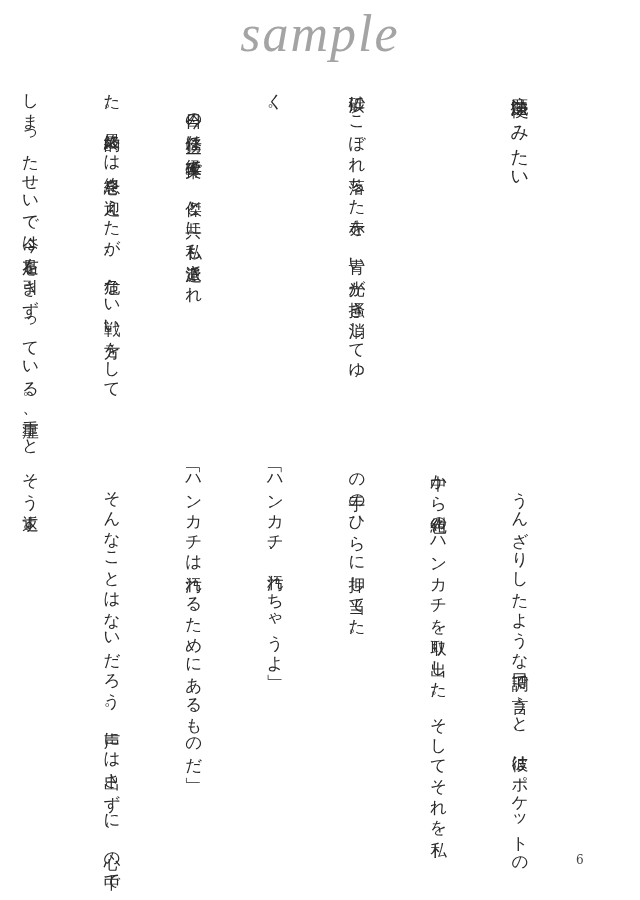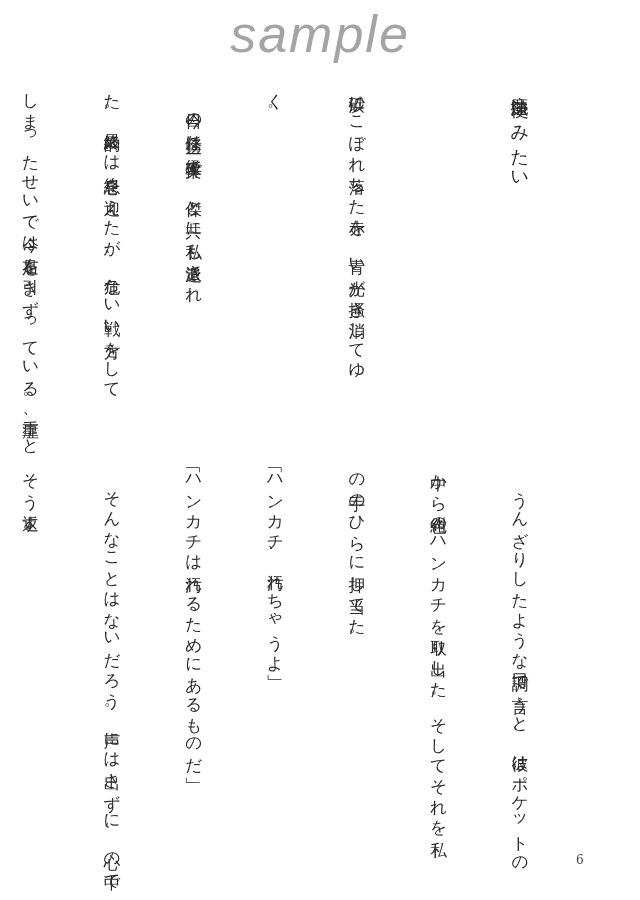--- a/index.html
+++ b/index.html
@@ -1,17 +1,17 @@
 <!DOCTYPE html>
 <html><head>
 <meta charset="utf-8">
 <style>
   html, body { margin: 0; padding: 0; background: #ffffff; }
   body { width: 640px; height: 900px; position: relative; overflow: hidden; font-family: "DejaVu Serif", "Liberation Serif", serif; color: #2a2a2a; }
-  .watermark { position: absolute; left: 0; right: 0; top: 4px; text-align: center; font-family: Liberation Sans, sans-serif; font-style: italic; font-size: 52px; color: #a4a4a4; letter-spacing: 2px; line-height: 60px; }
+  .watermark { position: absolute; left: 0; right: 0; top: 4px; text-align: center; font-family: Liberation Serif, serif; font-style: italic; font-size: 52px; color: #a4a4a4; letter-spacing: 2px; line-height: 60px; }
   .tier { position: absolute; writing-mode: vertical-rl; -webkit-writing-mode: vertical-rl; font-size: 16.6px; line-height: 27.2px; letter-spacing: 1.2px; white-space: pre; }
   .tier-top { right: 52px; top: 82px; height: 360px; }
   .tier-bottom { right: 52px; top: 462px; height: 370px; }
   .col { display: block; }
   .title { font-size: 18px; letter-spacing: 2.5px; }
   .gap { display: block; }
   .pagenum { position: absolute; left: 576px; top: 853px; font-size: 12px; color: #444; }
 </style>
 </head>
 <body>

